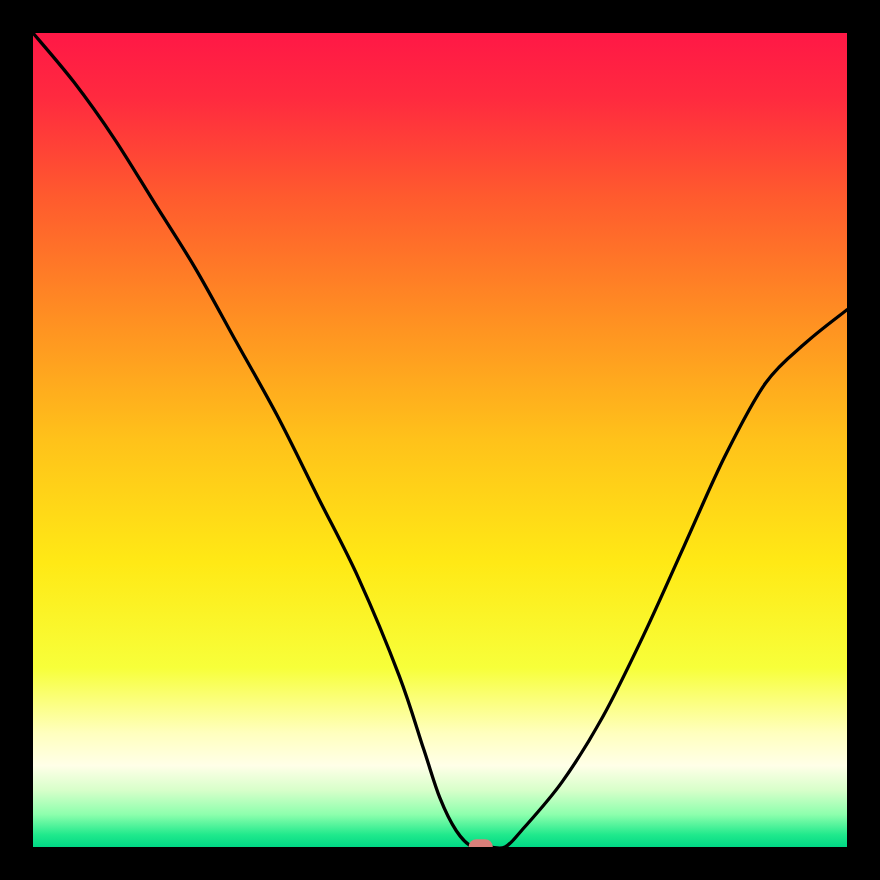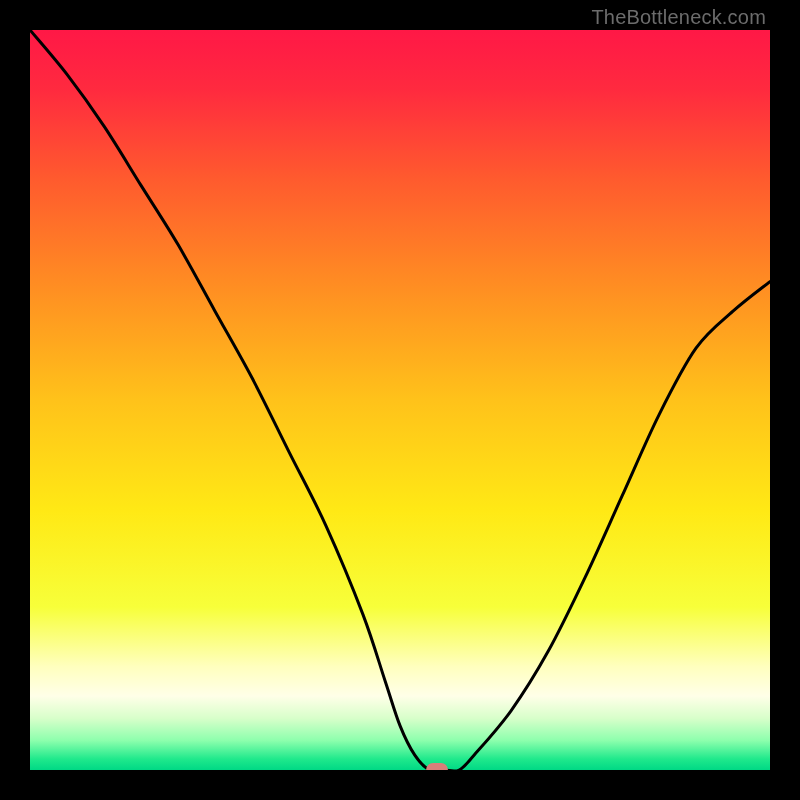--- a/index.html
+++ b/index.html
@@ -48,21 +48,20 @@
     height: 14px;
     border-radius: 7px;
     background: #d87f7a;
     transform: translate(-50%, -50%);
   }
 </style>
 </head>
 <body>
 
 <div class="frame">
-  <div class="watermark">TheBottleneck.com</div>
   <div class="plot-area">
     <svg class="gradient" viewBox="0 0 740 740" preserveAspectRatio="none">
       <defs>
         <linearGradient id="bg-grad" x1="0" y1="0" x2="0" y2="1">
             <stop offset="0%" stop-color="#ff1846"></stop>
             <stop offset="8%" stop-color="#ff2a3f"></stop>
             <stop offset="20%" stop-color="#ff5a2e"></stop>
             <stop offset="35%" stop-color="#ff8f22"></stop>
             <stop offset="50%" stop-color="#ffc21a"></stop>
             <stop offset="65%" stop-color="#ffe915"></stop>

